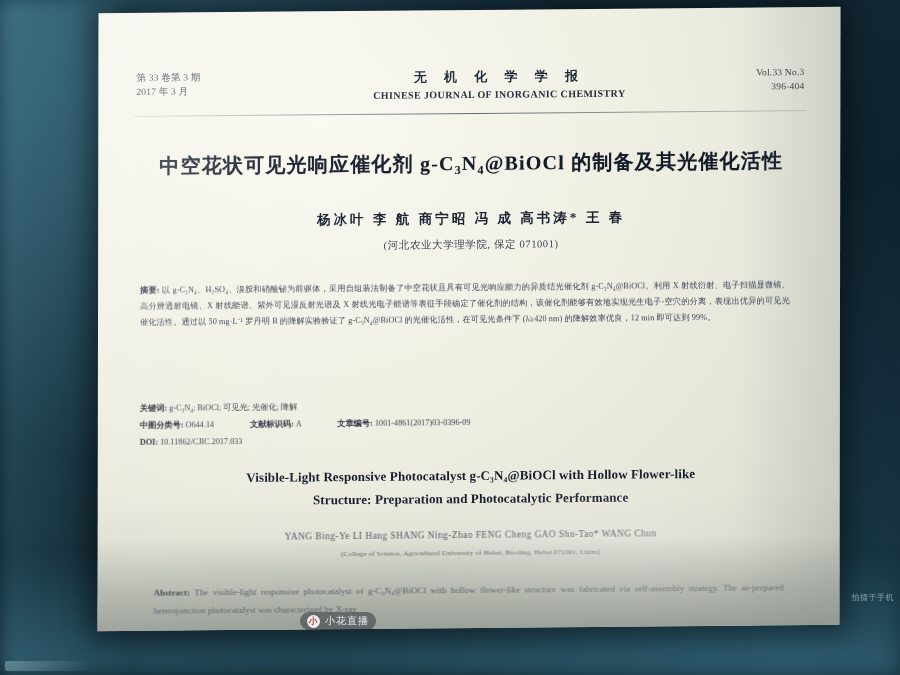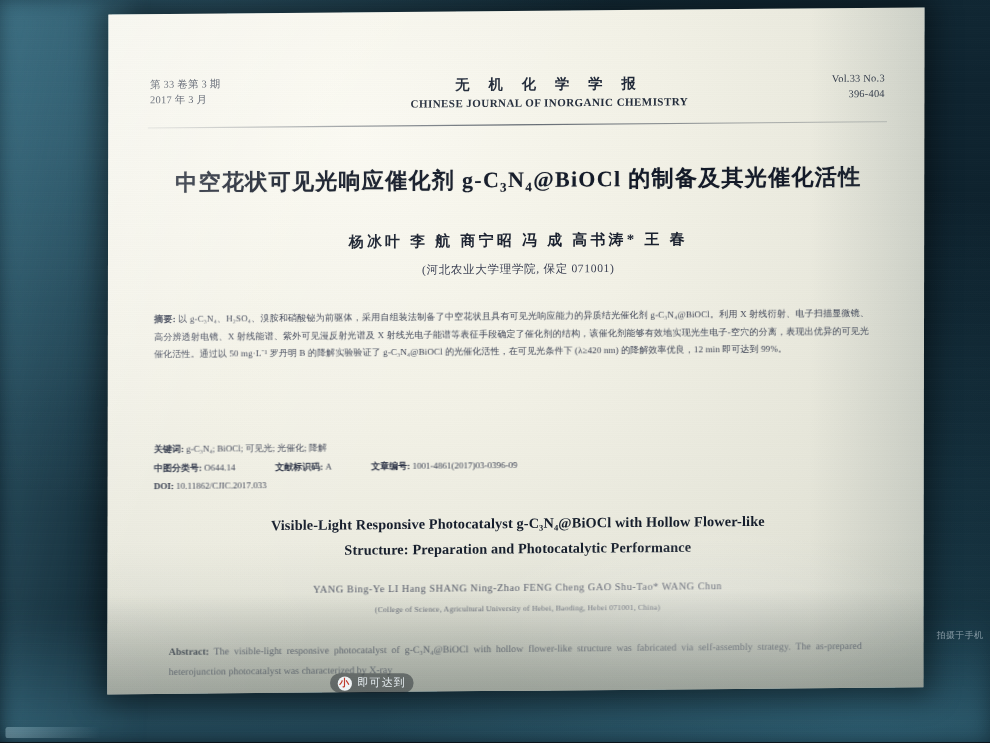--- a/index.html
+++ b/index.html
@@ -251,21 +251,21 @@
     background: #f0f4f6;
     color: #c0392b;
     font-size: 9px;
     line-height: 13px;
     text-align: center;
     font-weight: bold;
   }
   .corner-tag {
     position: absolute;
     right: 6px;
-    top: 572px;
+    top: 592px;
     font-family: "Liberation Sans", sans-serif;
     font-size: 8px;
     color: rgba(220,232,238,0.55);
     letter-spacing: 0.5px;
   }
   .taskbar-hint {
     position: absolute;
     left: 5px;
     bottom: 4px;
     width: 86px;
@@ -359,18 +359,18 @@
       </div>
 
       <div class="glare"></div>
       <div class="shadow-bottom"></div>
     </div>
     <div class="page-sheen"></div>
   </div>
 
   <div class="overlay-bar">
     <span class="ov-logo">小</span>
-    <span>即可达到</span>
+    <span>小花直播</span>
   </div>
   <div class="corner-tag">拍摄于手机</div>
 
   <div class="noise"></div>
 </div>
 
 </body></html>

